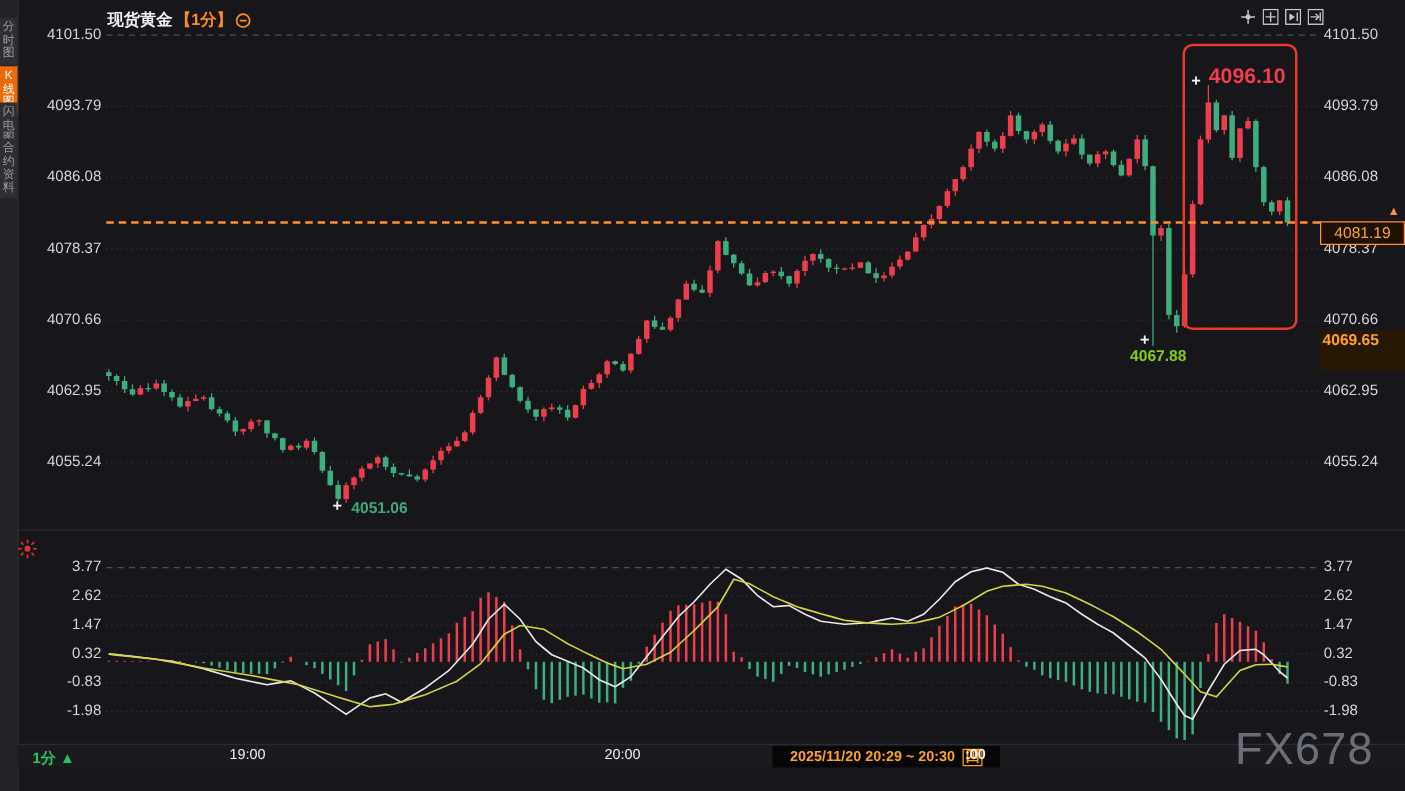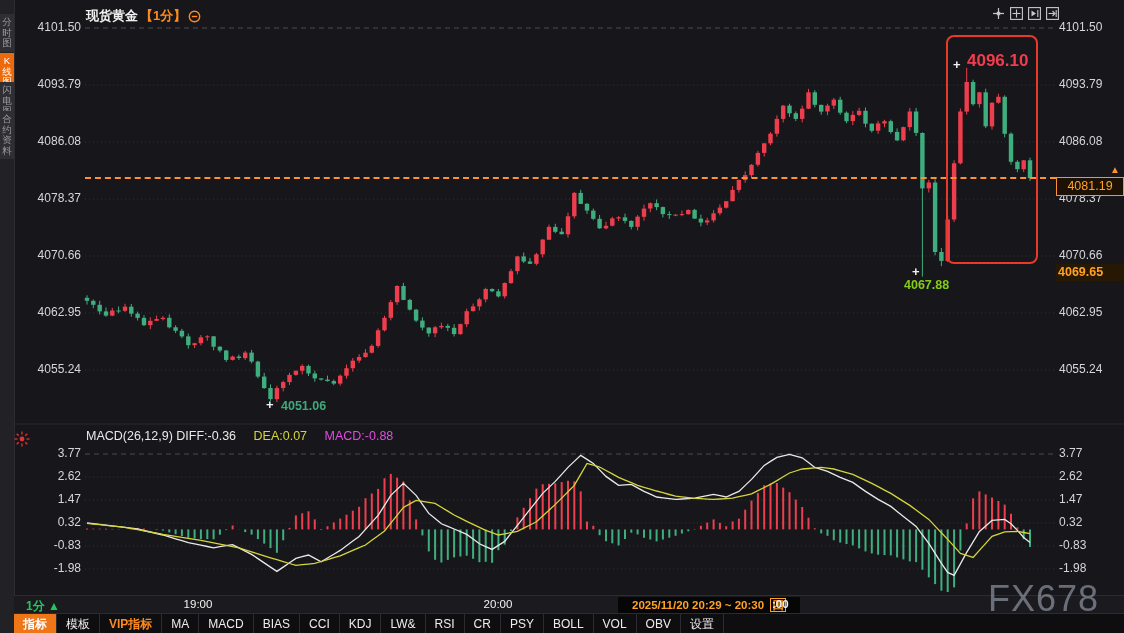--- a/index.html
+++ b/index.html
@@ -22,21 +22,21 @@
   .axis-right{left:1059px;}
   #priceline{position:absolute;left:85px;top:177px;width:971px;height:0;border-top:2px dashed #ff9130;z-index:2;}
   #redbox{position:absolute;left:946px;top:35px;width:88px;height:225px;border:2.5px solid #e8392b;border-radius:8px;z-index:3;}
   .marker-cross{position:absolute;z-index:4;color:#f2f2f2;font-size:13px;font-weight:bold;line-height:10px;}
   #hi-label{left:967px;top:51px;color:#f23c4e;font-weight:bold;font-size:17px;}
   #lo-label{left:904px;top:278px;color:#84cc16;font-weight:bold;font-size:12.5px;}
   #slow-label{left:281px;top:399px;color:#3fa97c;font-weight:bold;font-size:12.5px;}
   #price-tag{left:1056px;top:177px;width:66px;height:17px;border:1px solid #ff9130;background:#1c1104;
              color:#ffa226;font-size:12.5px;font-weight:normal;text-align:center;line-height:17px;z-index:5;}
   #price-arrow{left:1110px;top:164px;color:#ff9130;font-size:10px;z-index:5;}
-  #ref-tag{left:1056px;top:264px;width:67px;height:17px;background:#271804;color:#ffa226;
+  #ref-tag{left:1056px;top:264px;width:67px;height:32px;background:#271804;color:#ffa226;
            font-size:12.5px;font-weight:bold;line-height:17px;padding-left:2px;z-index:5;}
   #macd-legend{position:absolute;left:86px;top:429px;z-index:4;font-size:12.5px;white-space:nowrap;}
   #macd-legend .l-main{color:#e9e9e9;}
   #macd-legend .l-dea{color:#d4d43c;margin-left:14px;}
   #macd-legend .l-macd{color:#e24be2;margin-left:14px;}
   #burst{position:absolute;left:13px;top:430px;z-index:5;}
   
   #timerow{position:absolute;left:14px;top:595px;width:1110px;height:18px;background:#1b1b1f;
            border-top:1px solid #2c2c30;z-index:4;}
   .t-label{position:absolute;top:2px;transform:translateX(-50%);font-size:11.5px;font-weight:normal;color:#f2f2f2;}
@@ -603,55 +603,32 @@
         <line x1="1.5" y1="9" x2="4.5" y2="9"></line>
           <line x1="13.5" y1="9" x2="16.5" y2="9"></line>
         <line x1="3.7" y1="3.7" x2="5.8" y2="5.8"></line>
           <line x1="12.2" y1="12.2" x2="14.3" y2="14.3"></line>
         <line x1="3.7" y1="14.3" x2="5.8" y2="12.2"></line>
           <line x1="12.2" y1="5.8" x2="14.3" y2="3.7"></line>
       </g>
       <circle cx="9" cy="9" r="2.4" fill="#e03434"></circle>
     </svg>
   </span>
-  <div id="macd-legend">
-    <span class="l-main">MACD(26,12,9) DIFF:-0.36</span>
-    <span class="l-dea">DEA:0.07</span>
-    <span class="l-macd">MACD:-0.88</span>
-  </div>
 
   <div id="timerow">
     <span id="interval-ind">1分 ▲</span>
     <span id="tooltip">
       <span>2025/11/20 20:29 ~ 20:30</span>
       <span class="wd">四</span>
     </span>
     <span id="partial-label">:00</span>
   <span class="t-label" style="left: 184px;">19:00</span>
       <span class="t-label" style="left: 484px;">20:00</span>
     </div>
 
-  <div id="toolbar">
-      <div class="tb-item active">指标</div>
-      <div class="tb-item">模板</div>
-      <div class="tb-item accent">VIP指标</div>
-      <div class="tb-item">MA</div>
-      <div class="tb-item">MACD</div>
-      <div class="tb-item">BIAS</div>
-      <div class="tb-item">CCI</div>
-      <div class="tb-item">KDJ</div>
-      <div class="tb-item">LW&amp;</div>
-      <div class="tb-item">RSI</div>
-      <div class="tb-item">CR</div>
-      <div class="tb-item">PSY</div>
-      <div class="tb-item">BOLL</div>
-      <div class="tb-item">VOL</div>
-      <div class="tb-item">OBV</div>
-      <div class="tb-item">设置</div>
-    </div>
 
   <div id="watermark">FX678</div>
 <span class="axis-label axis-left" style="top: 20px;">4101.50</span>
     <span class="axis-label axis-right" style="top: 20px;">4101.50</span>
     <span class="axis-label axis-left" style="top: 77px;">4093.79</span>
     <span class="axis-label axis-right" style="top: 77px;">4093.79</span>
     <span class="axis-label axis-left" style="top: 134px;">4086.08</span>
     <span class="axis-label axis-right" style="top: 134px;">4086.08</span>
     <span class="axis-label axis-left" style="top: 191px;">4078.37</span>
     <span class="axis-label axis-right" style="top: 191px;">4078.37</span>

